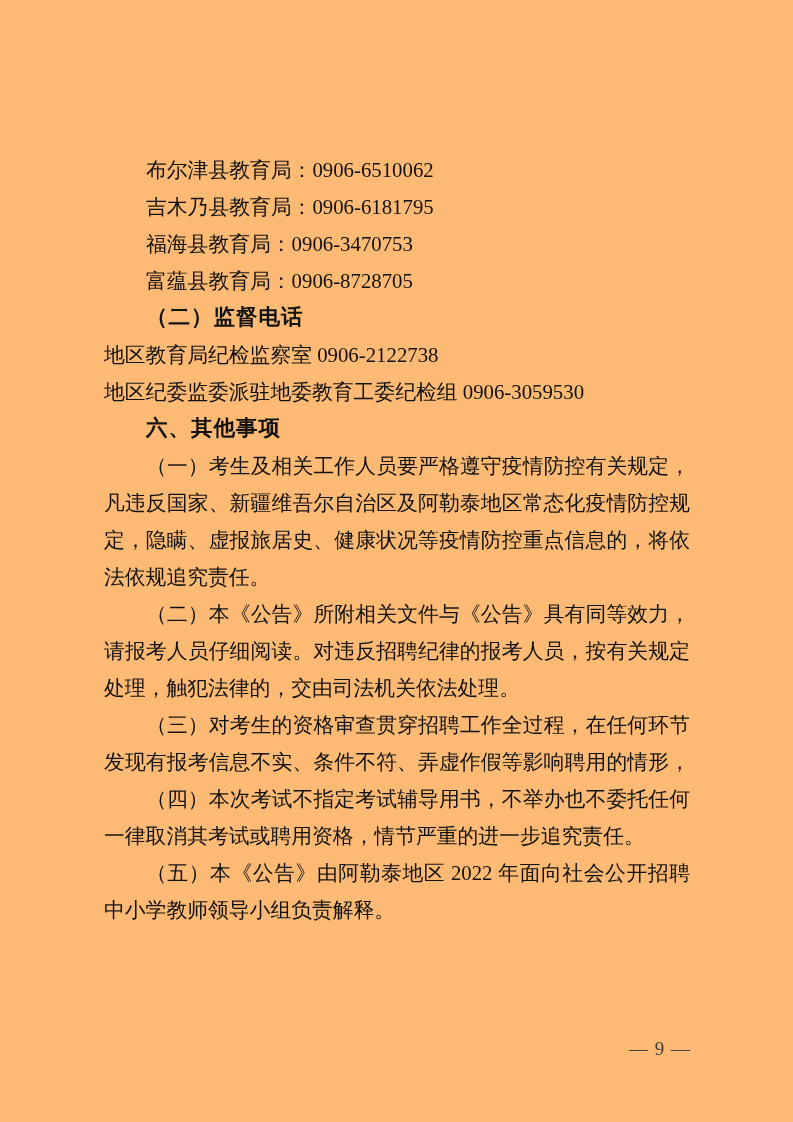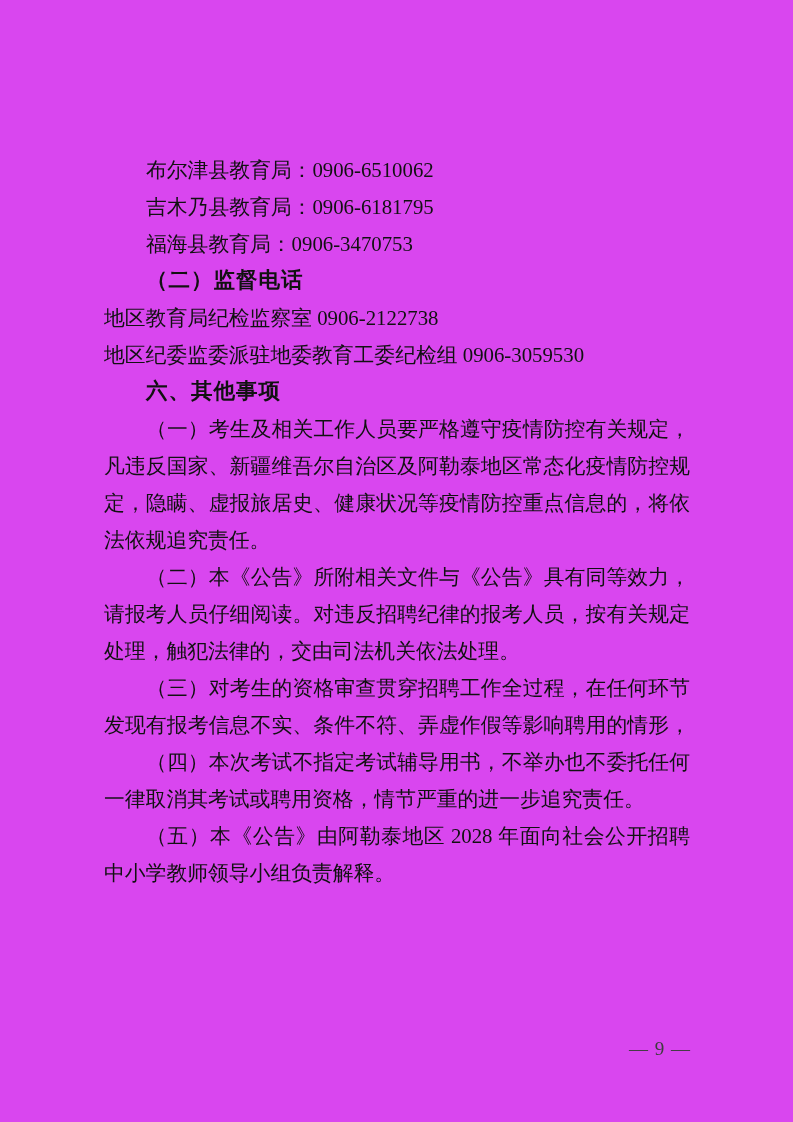--- a/index.html
+++ b/index.html
@@ -4,21 +4,21 @@
 <style>
   html, body {
     margin: 0;
     padding: 0;
     background: #e8e8e8;
   }
   .page {
     position: relative;
     width: 793px;
     height: 1122px;
-    background: #d946ef;
+    background: #fdba74;
     margin: 0 auto;
     overflow: hidden;
     color: #111111;
   }
   .doc-body {
     position: absolute;
     left: 104px;
     top: 151px;
     width: 586px;
   }
@@ -65,32 +65,33 @@
   }
 </style>
 </head>
 <body>
 
 <div class="page">
   <div class="doc-body">
       <div class="line body indent">布尔津县教育局：0906-6510062</div>
       <div class="line body indent">吉木乃县教育局：0906-6181795</div>
       <div class="line body indent">福海县教育局：0906-3470753</div>
+      <div class="line body indent">富蕴县教育局：0906-8728705</div>
       <div class="line h-serif indent">（二）监督电话</div>
       <div class="line body">地区教育局纪检监察室 0906-2122738</div>
       <div class="line body">地区纪委监委派驻地委教育工委纪检组 0906-3059530</div>
       <div class="line h-sans indent">六、其他事项</div>
       <div class="line body indent fill">（一）考生及相关工作人员要严格遵守疫情防控有关规定，</div>
       <div class="line body fill">凡违反国家、新疆维吾尔自治区及阿勒泰地区常态化疫情防控规</div>
       <div class="line body fill">定，隐瞒、虚报旅居史、健康状况等疫情防控重点信息的，将依</div>
       <div class="line body">法依规追究责任。</div>
       <div class="line body indent fill">（二）本《公告》所附相关文件与《公告》具有同等效力，</div>
       <div class="line body fill">请报考人员仔细阅读。对违反招聘纪律的报考人员，按有关规定</div>
       <div class="line body">处理，触犯法律的，交由司法机关依法处理。</div>
       <div class="line body indent fill">（三）对考生的资格审查贯穿招聘工作全过程，在任何环节</div>
       <div class="line body fill">发现有报考信息不实、条件不符、弄虚作假等影响聘用的情形，</div>
       <div class="line body indent fill">（四）本次考试不指定考试辅导用书，不举办也不委托任何</div>
       <div class="line body">一律取消其考试或聘用资格，情节严重的进一步追究责任。</div>
-      <div class="line body indent fill">（五）本《公告》由阿勒泰地区 2028 年面向社会公开招聘</div>
+      <div class="line body indent fill">（五）本《公告》由阿勒泰地区 2022 年面向社会公开招聘</div>
       <div class="line body">中小学教师领导小组负责解释。</div>
     </div>
   <div class="page-number">— 9 —</div>
 </div>
 
 </body></html>

